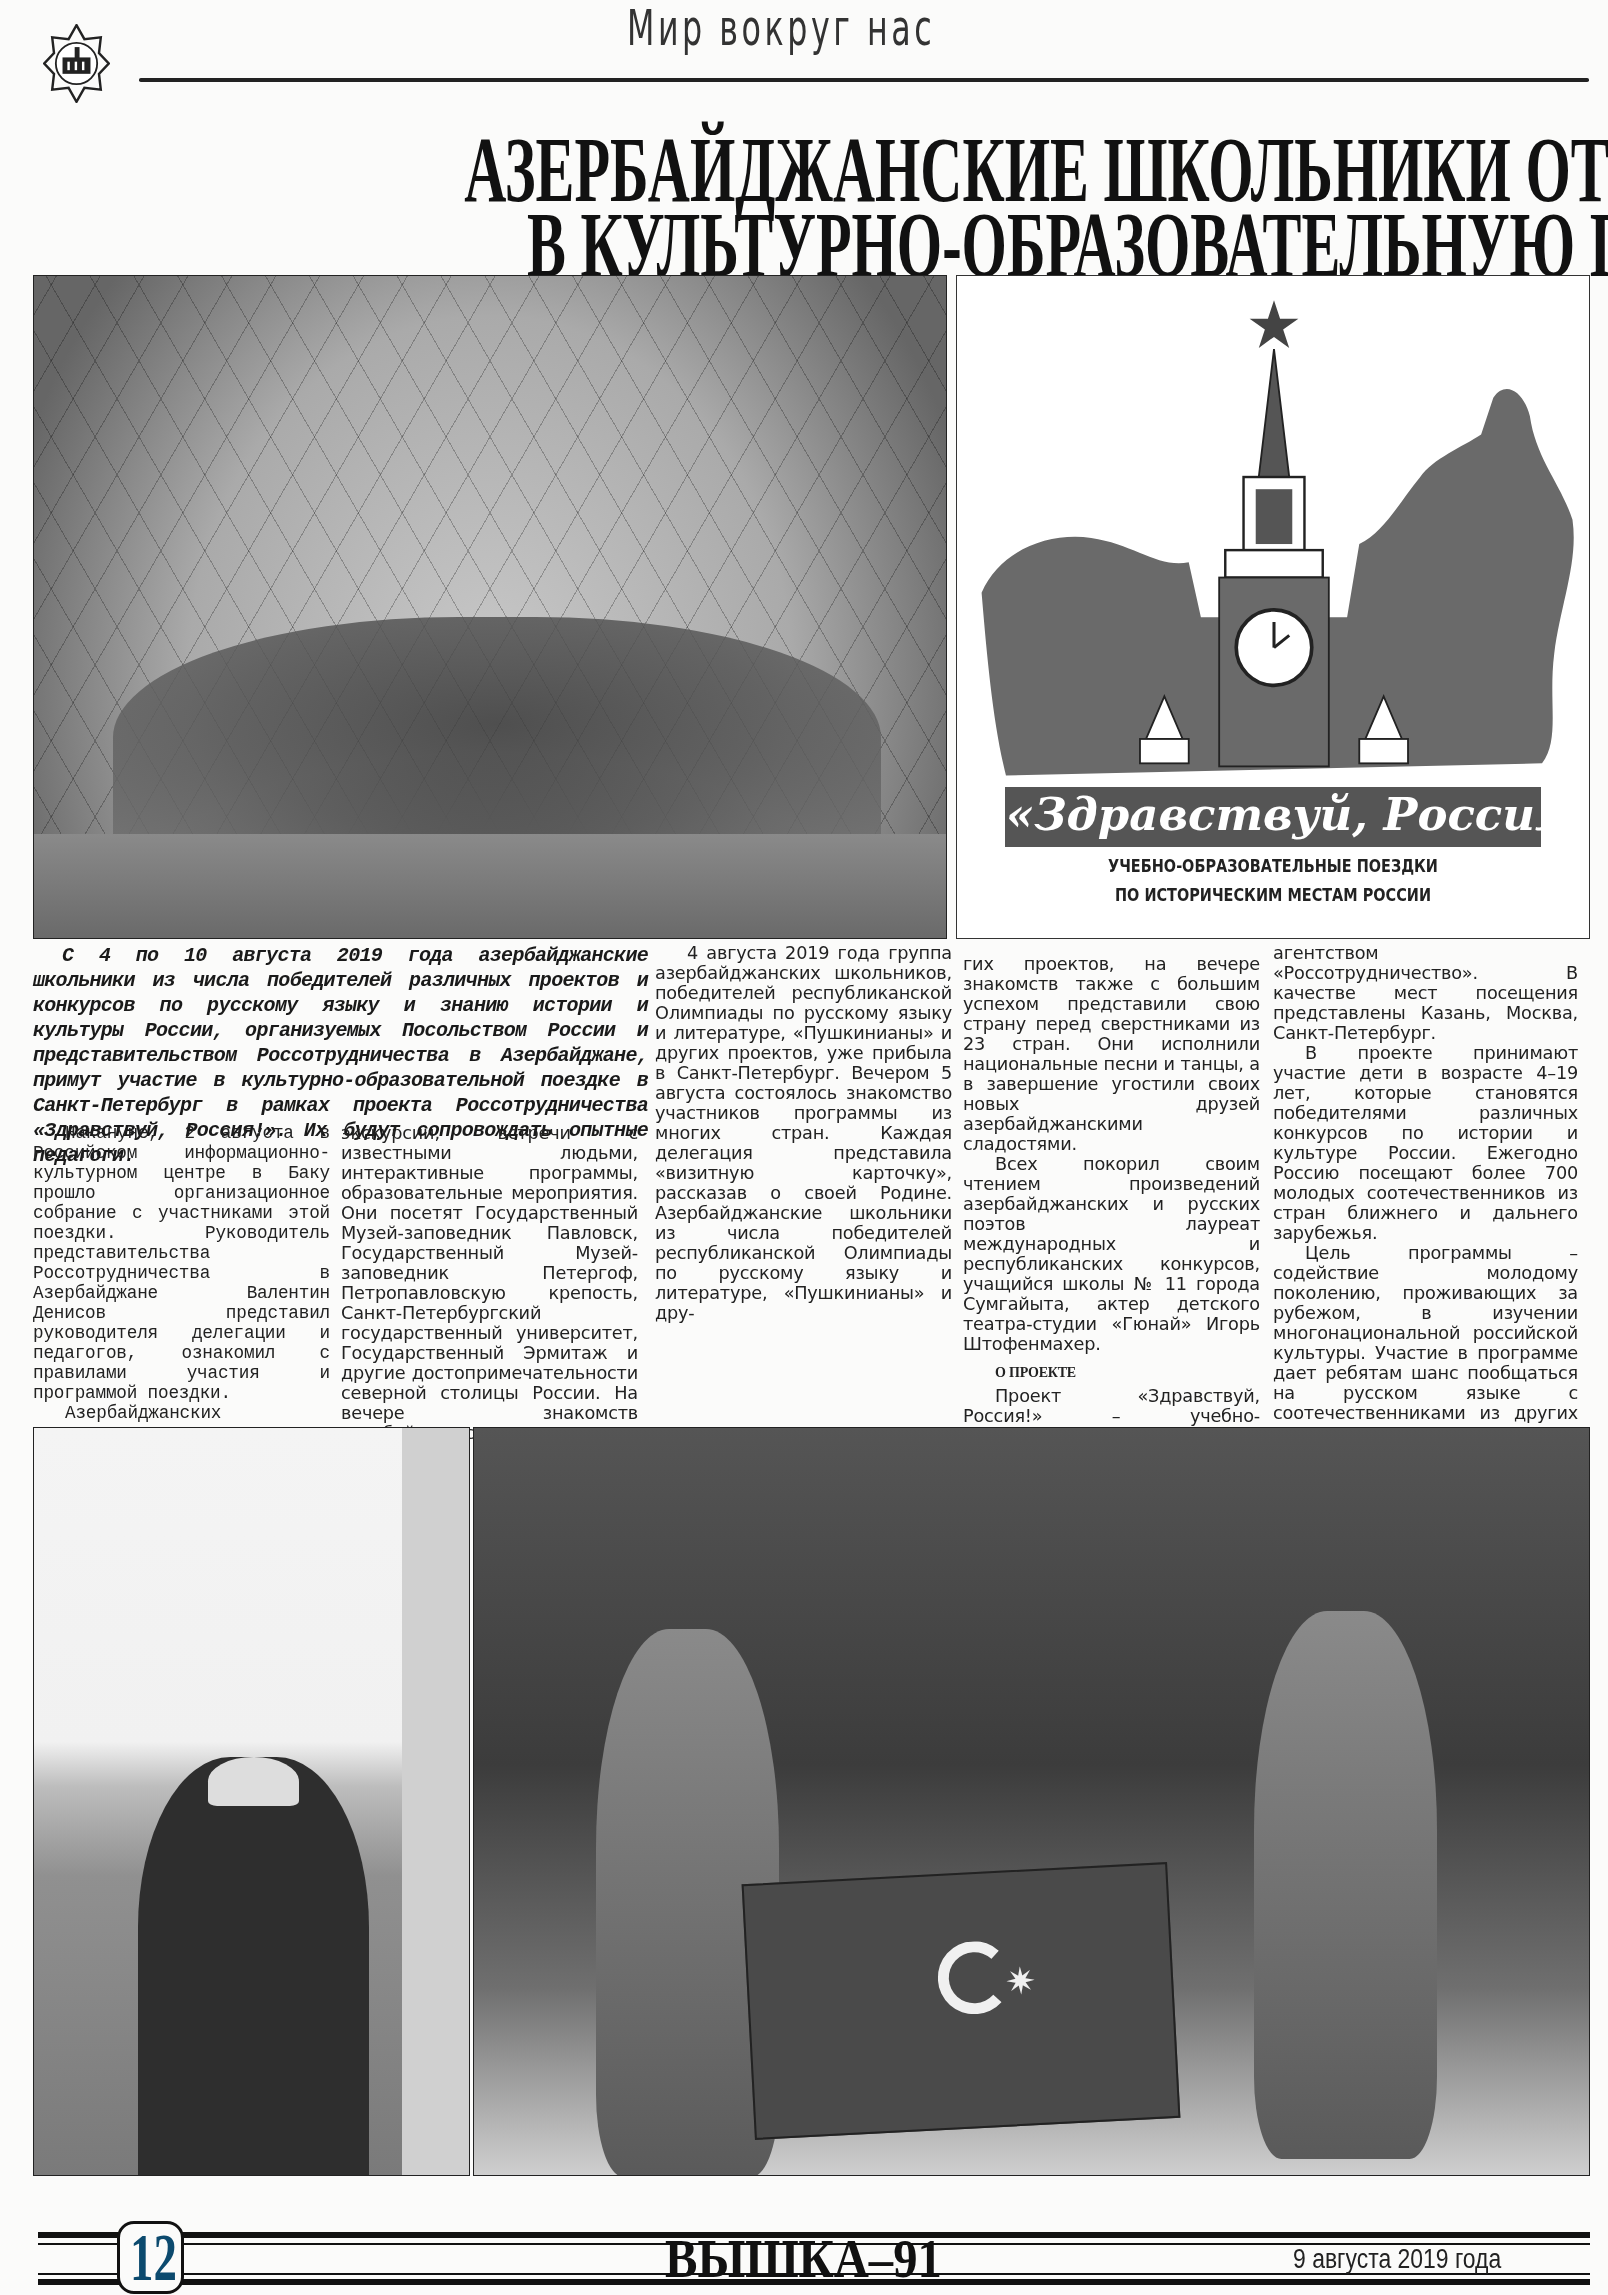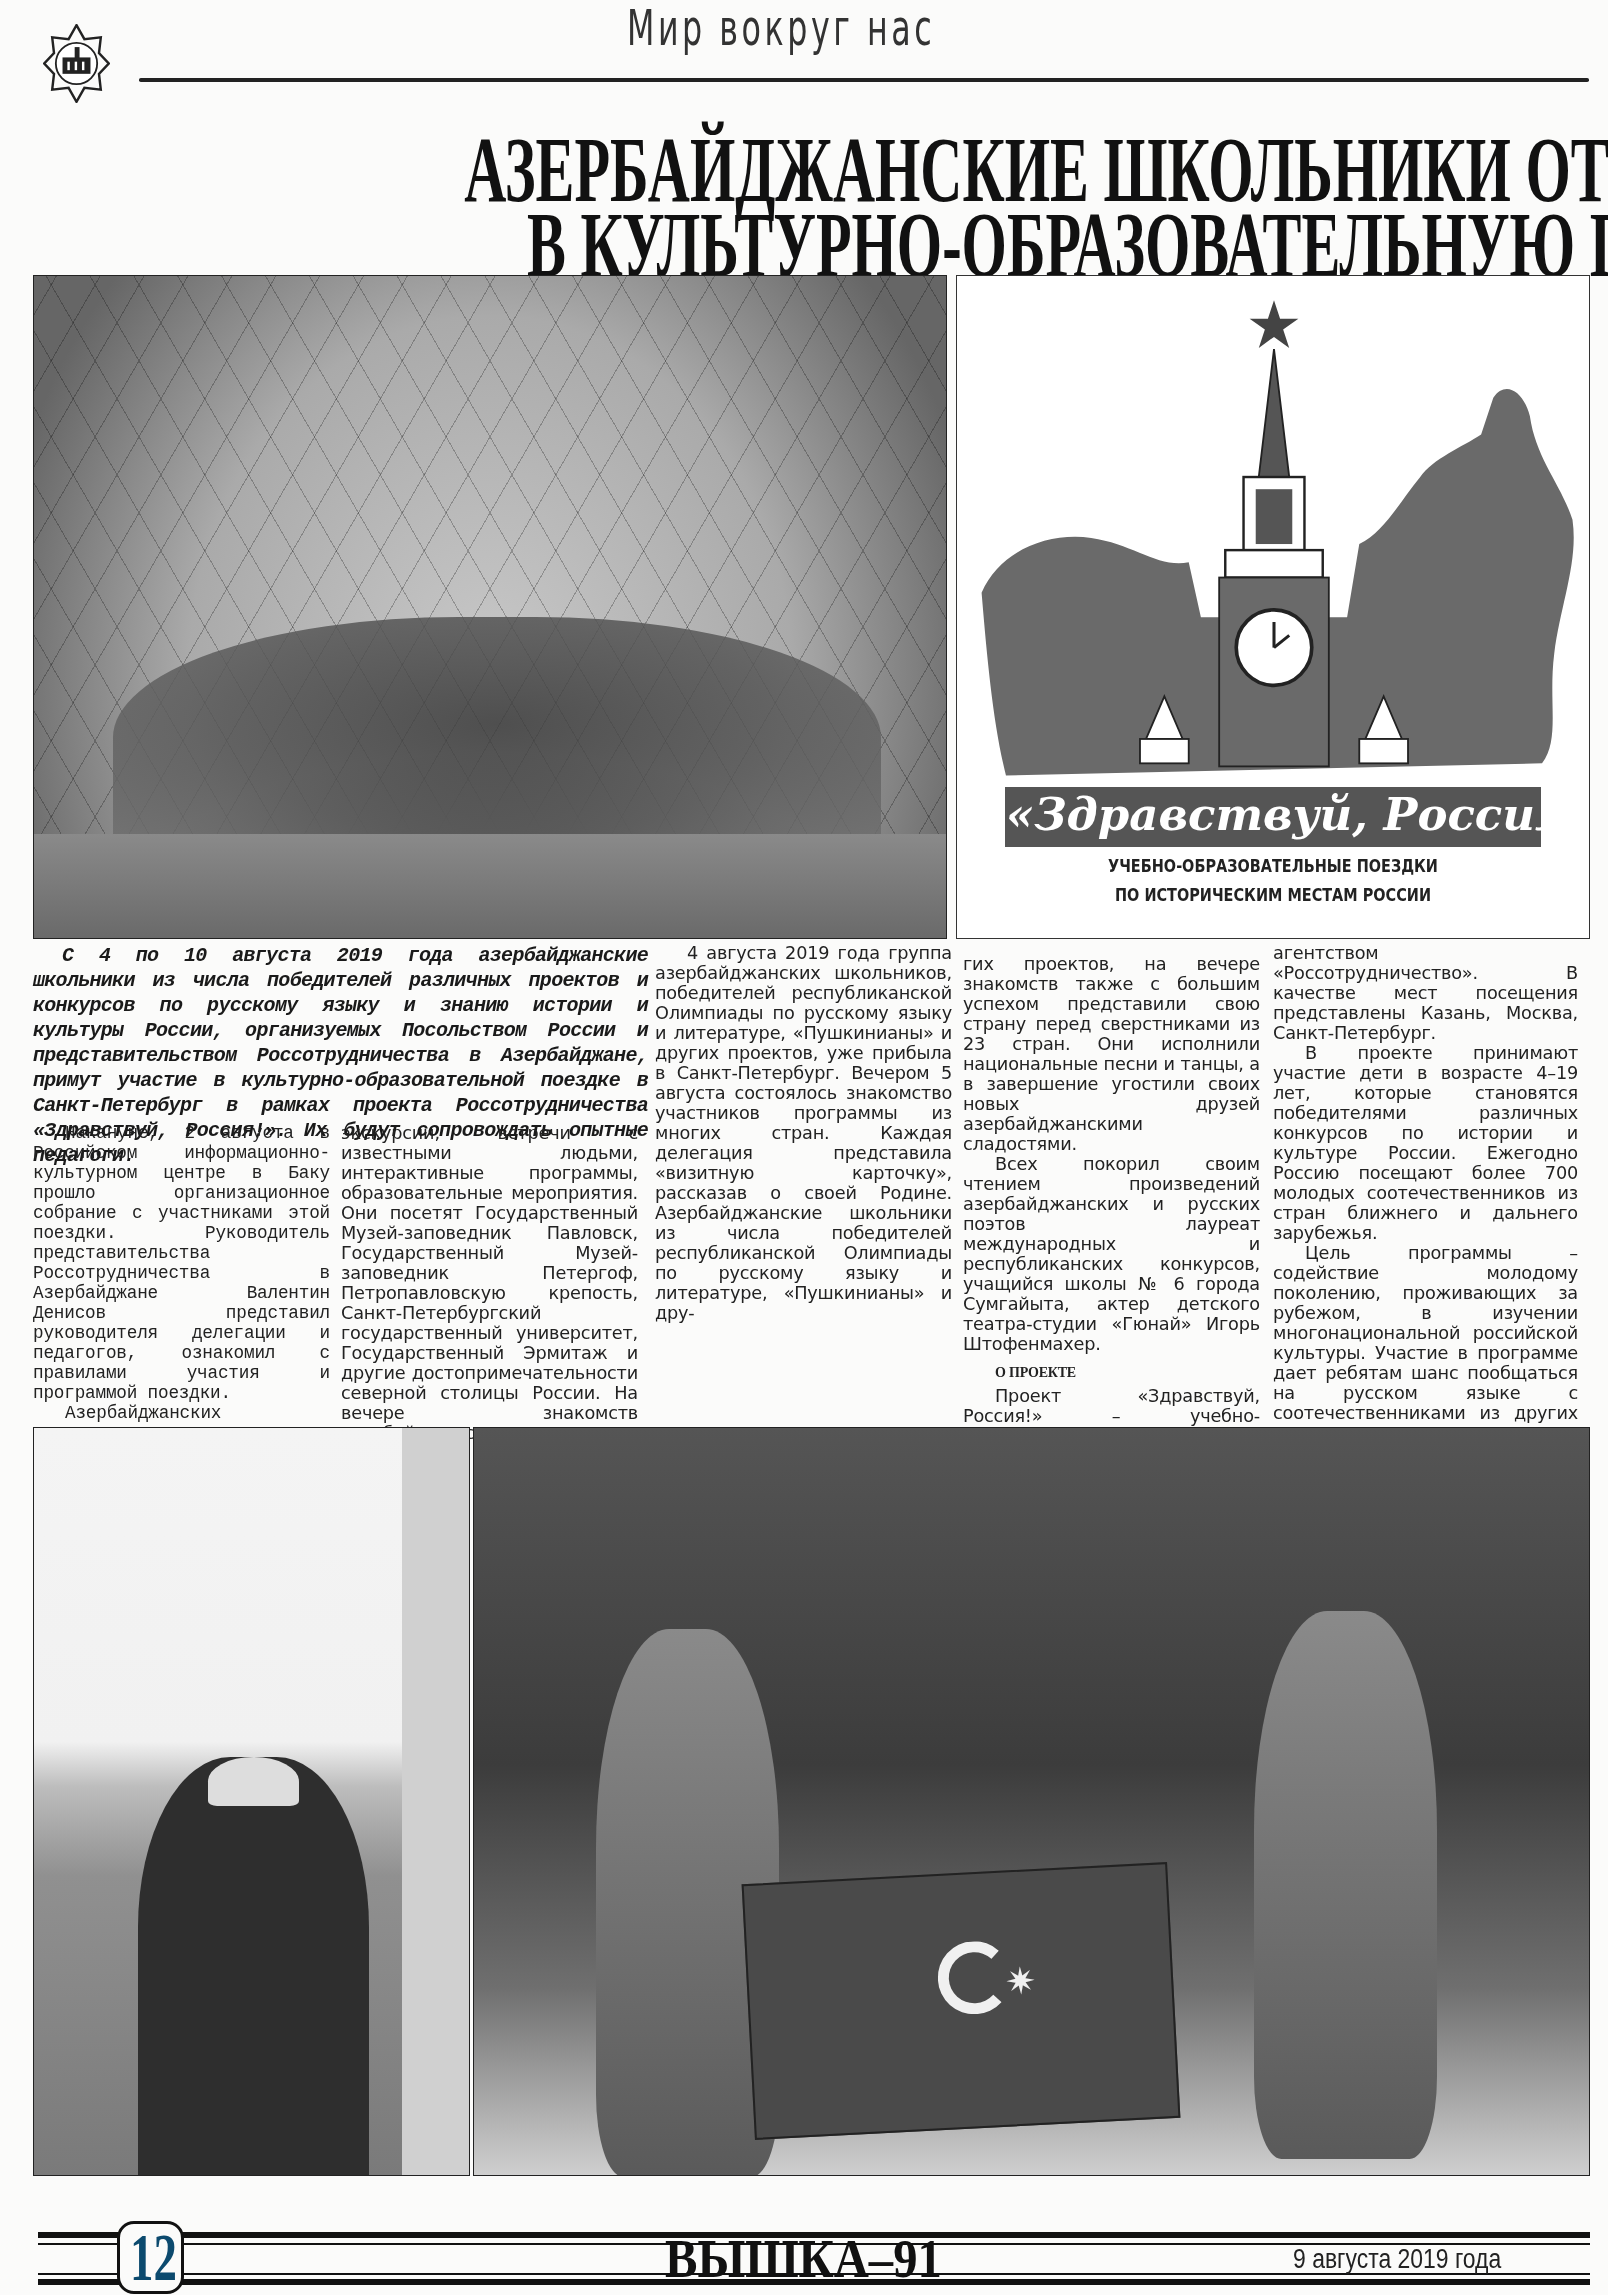--- a/index.html
+++ b/index.html
@@ -132,21 +132,21 @@
   <p>Азербайджанских школьников, а также их сверстников из других стран ждут интересные</p>
 </div>
 <div class="col col-2">
   <p style="text-indent:0">экскурсии, встречи с известными людьми, интерактивные программы, образовательные мероприятия. Они посетят Государственный Музей-заповедник Павловск, Государственный Музей-заповедник Петергоф, Петропавловскую крепость, Санкт-Петербургский государственный университет, Государственный Эрмитаж и другие достопримечательности северной столицы России. На вечере знакомств азербайджанская делегация</p>
 </div>
 <div class="col col-3">
   <p>4 августа 2019 года группа азербайджанских школьников, победителей республиканской Олимпиады по русскому языку и литературе, «Пушкинианы» и других проектов, уже прибыла в Санкт-Петербург. Вечером 5 августа состоялось знакомство участников программы из многих стран. Каждая делегация представила «визитную карточку», рассказав о своей Родине. Азербайджанские школьники из числа победителей республиканской Олимпиады по русскому языку и литературе, «Пушкинианы» и дру-</p>
 </div>
 <div class="col col-4">
   <p style="text-indent:0">гих проектов, на вечере знакомств также с большим успехом представили свою страну перед сверстниками из 23 стран. Они исполнили национальные песни и танцы, а в завершение угостили своих новых друзей азербайджанскими сладостями.</p>
-  <p>Всех покорил своим чтением произведений азербайджанских и русских поэтов лауреат международных и республиканских конкурсов, учащийся школы № 6 города Сумгайыта, актер детского театра-студии «Гюнай» Игорь Штофенмахер.</p>
+  <p>Всех покорил своим чтением произведений азербайджанских и русских поэтов лауреат международных и республиканских конкурсов, учащийся школы № 11 города Сумгайыта, актер детского театра-студии «Гюнай» Игорь Штофенмахер.</p>
   <div class="subhead">О ПРОЕКТЕ</div>
   <p>Проект «Здравствуй, Россия!» – учебно-образовательные поездки по историческим местам Российской Федерации – организуется Федеральным</p>
 </div>
 <div class="col col-5">
   <p style="text-indent:0">агентством «Россотрудничество». В качестве мест посещения представлены Казань, Москва, Санкт-Петербург.</p>
   <p>В проекте принимают участие дети в возрасте 4–19 лет, которые становятся победителями различных конкурсов по истории и культуре России. Ежегодно Россию посещают более 700 молодых соотечественников из стран ближнего и дальнего зарубежья.</p>
   <p>Цель программы – содействие молодому поколению, проживающих за рубежом, в изучении многонациональной российской культуры. Участие в программе дает ребятам шанс пообщаться на русском языке с соотечественниками из других стран, ощутить свою причастность к России, ее богатой истории.</p>
 </div>
 
 <div class="photo photo-girl">

